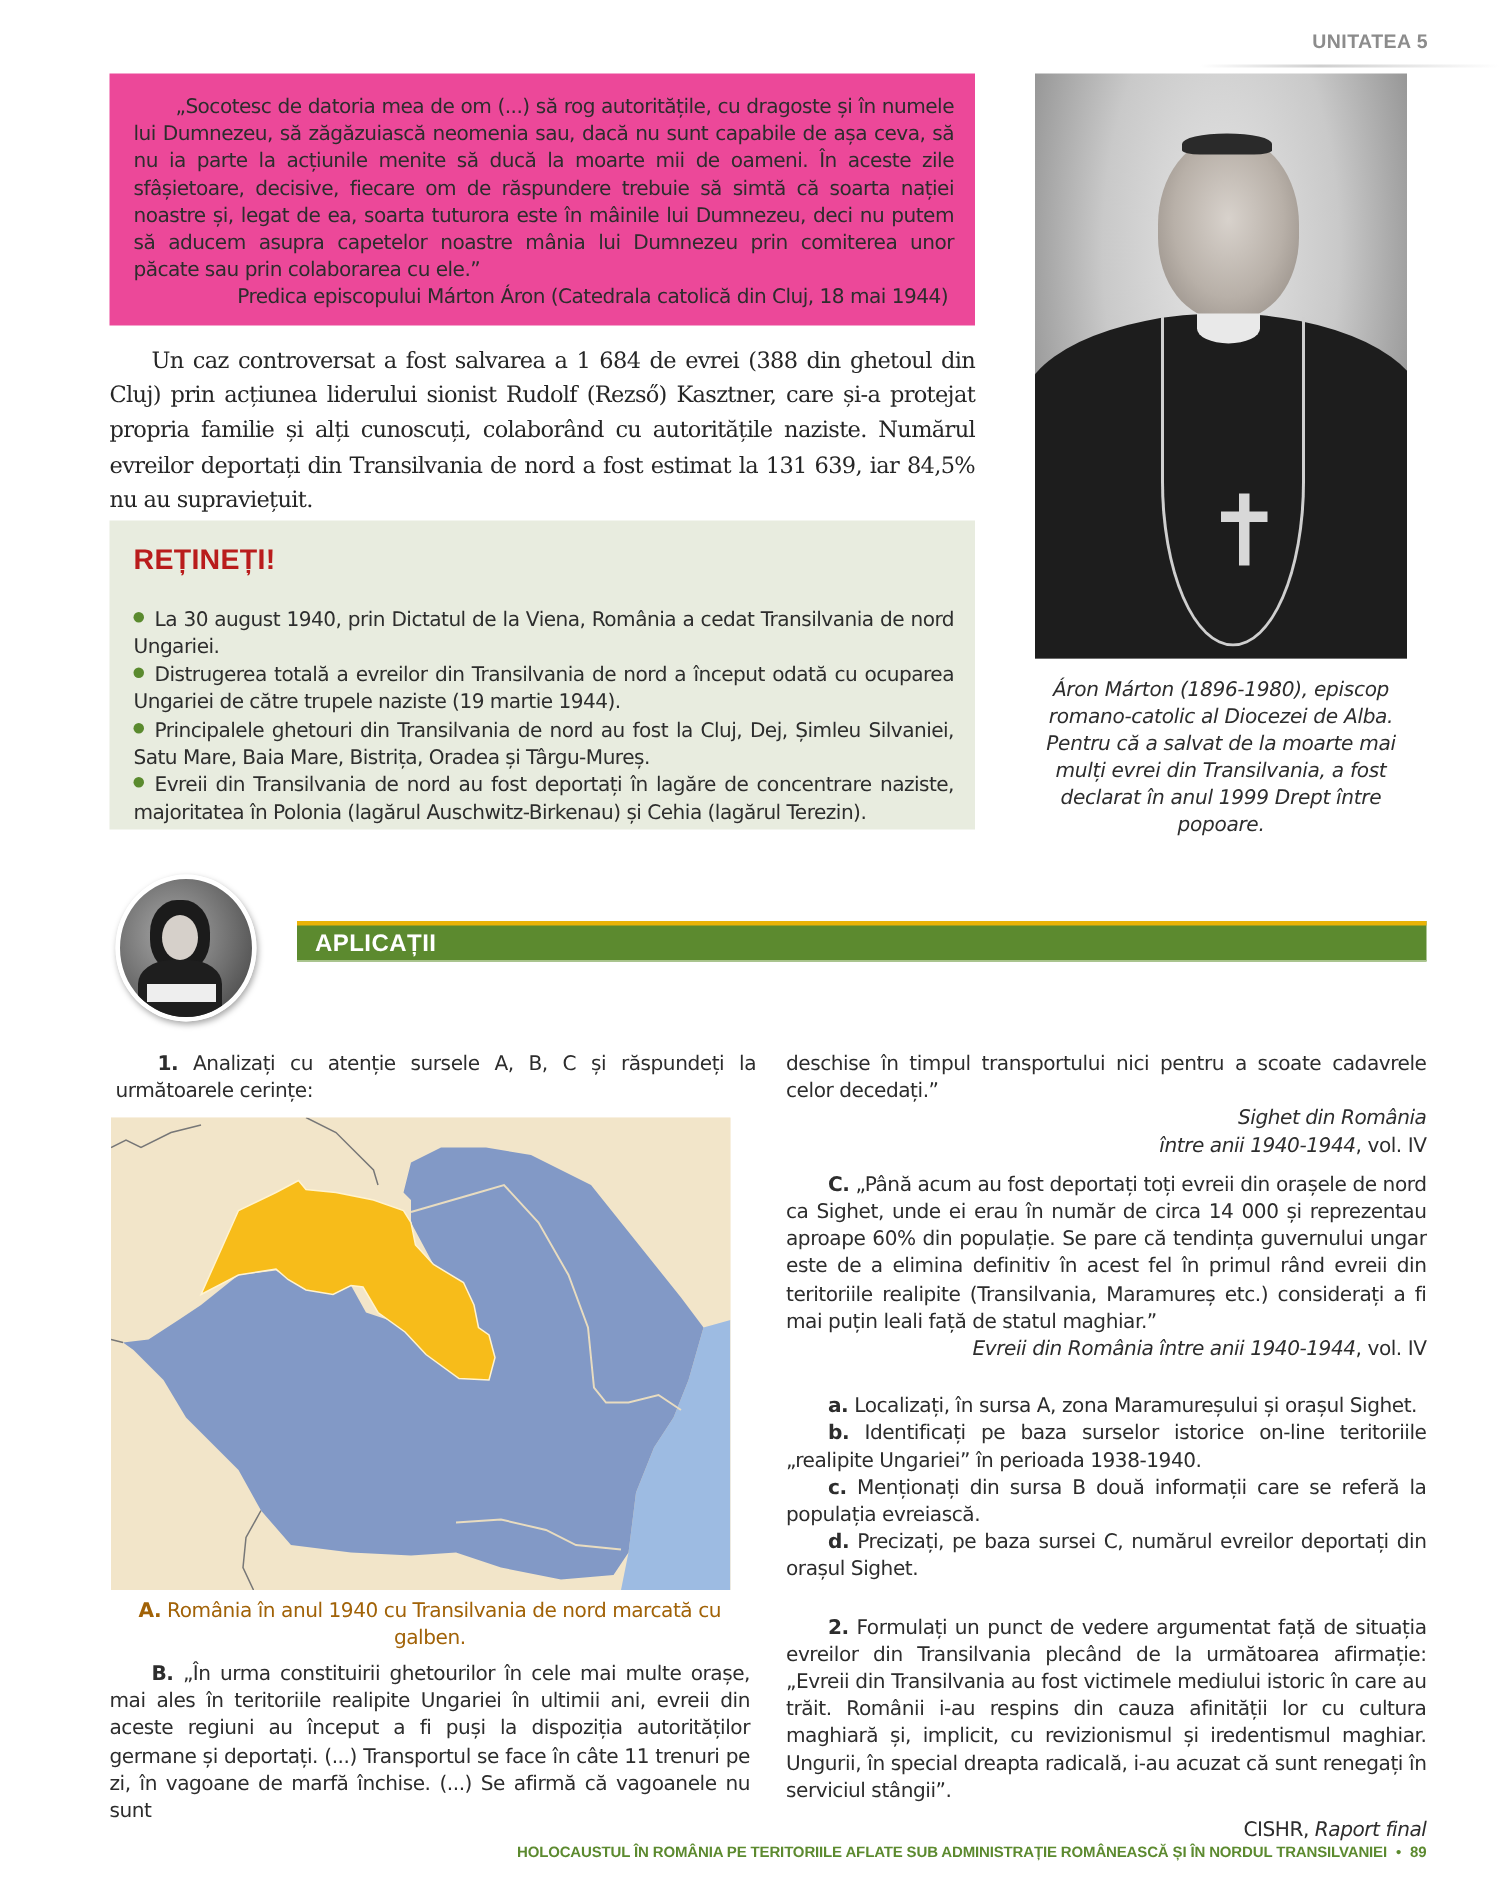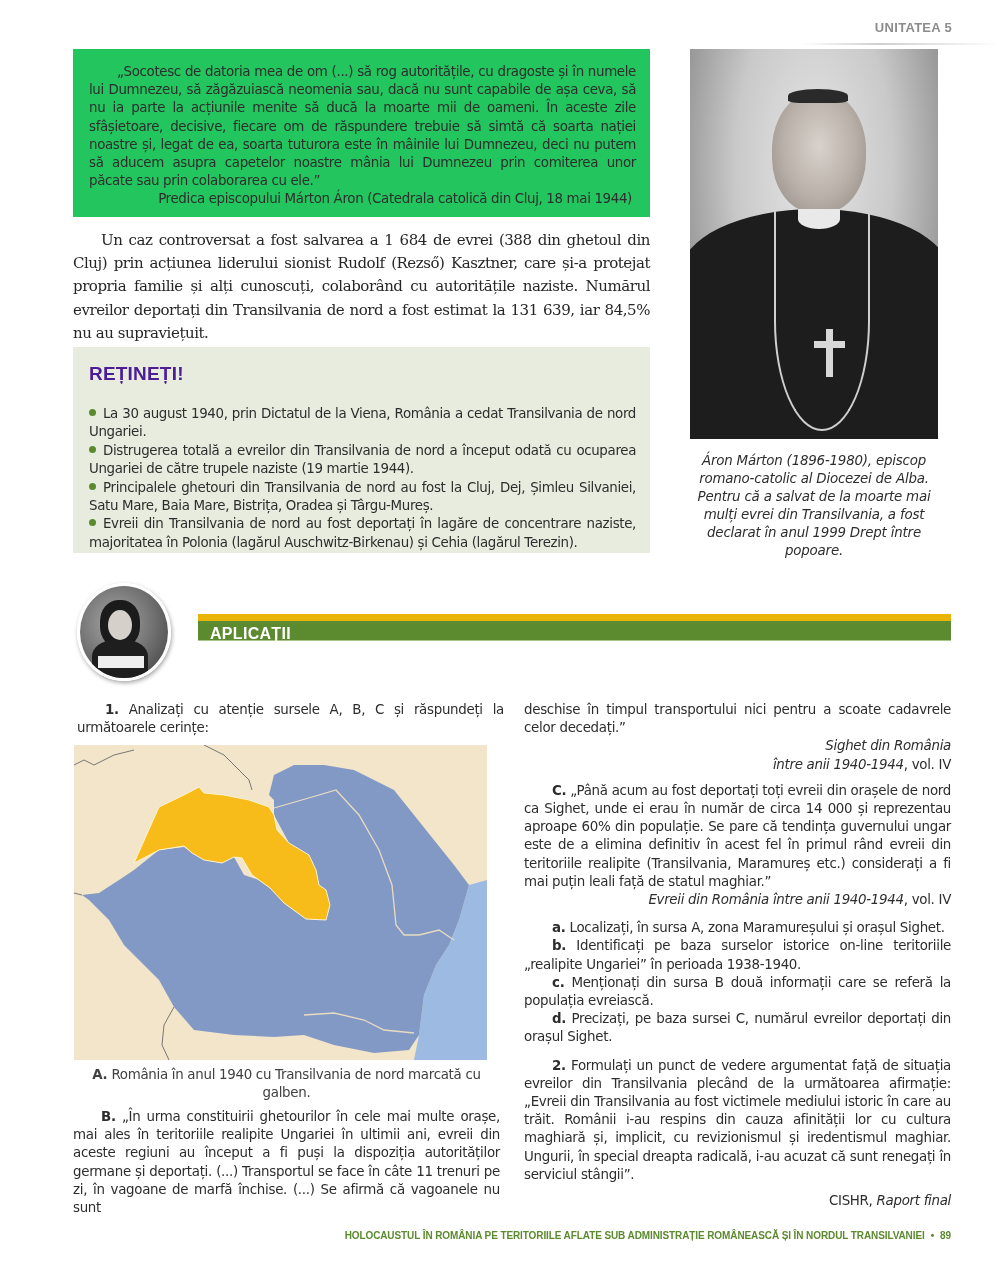--- a/index.html
+++ b/index.html
@@ -12,42 +12,42 @@
     font-size: 13px; color: #8c8c8c; letter-spacing: 0.3px;
   }
   .unit-rule {
     position: absolute; top: 43px; right: 0; width: 200px; height: 2px;
     background: linear-gradient(to left, #ffffff, #cfcfcf 60%, #ffffff);
   }
 
   
   .quote-box {
     position: absolute; left: 73px; top: 49px; width: 577px; height: 168px;
-    background: #22c55e; padding: 14px 14px 0 16px;
+    background: #ec4899; padding: 14px 14px 0 16px;
     font-size: 13.4px; line-height: 18.2px; color: #2d2d2d;
     font-family: "DejaVu Sans", sans-serif; letter-spacing: -0.35px;
   }
   .quote-box .q { text-align: justify; text-indent: 28px; }
   .quote-box .src { text-align: right; padding-right: 4px; }
 
   
   .serif-para {
     position: absolute; left: 73px; top: 229px; width: 577px;
     font-family: "DejaVu Serif", serif; font-size: 15px; line-height: 23.2px;
     text-align: justify; text-indent: 28px; color: #262626; letter-spacing: -0.45px;
   }
 
   
   .remember-box {
     position: absolute; left: 73px; top: 347px; width: 577px; height: 206px;
     background: #e8ecdf; padding: 14px 14px 0 16px;
   }
   .remember-title {
     font-family: "Liberation Sans", sans-serif; font-weight: bold; font-size: 19px;
-    color: #4c1d95; letter-spacing: 0.2px; margin-bottom: 20px; margin-top: 2px;
+    color: #b91c1c; letter-spacing: 0.2px; margin-bottom: 20px; margin-top: 2px;
   }
   .remember-list { list-style: none; font-size: 13.4px; line-height: 18.4px; color: #2d2d2d; letter-spacing: -0.35px; }
   .remember-list li { text-align: justify; }
   .bullet { display: inline-block; width: 7px; height: 7px; background: #5a8a2e; border-radius: 50%; margin-right: 7px; vertical-align: 2px; }
 
   
   .photo {
     position: absolute; left: 690px; top: 49px; width: 248px; height: 390px;
     background: radial-gradient(ellipse at 50% 30%, #e6e6e6 0%, #c9c9c9 45%, #9a9a9a 75%, #6f6f6f 100%);
     overflow: hidden;
@@ -79,46 +79,46 @@
     background: radial-gradient(ellipse at 40% 40%, #a8a8a8 0%, #6d6d6d 55%, #3a3a3a 100%);
     box-shadow: 1px 2px 4px rgba(0,0,0,0.35); border: 3px solid #ffffff; overflow: hidden;
   }
   .app-avatar .girl-hair { position: absolute; left: 20px; top: 14px; width: 40px; height: 48px; background: #1b1b1b; border-radius: 45%; }
   .app-avatar .girl-face { position: absolute; left: 28px; top: 24px; width: 24px; height: 30px; background: #d6d0ca; border-radius: 50%; }
   .app-avatar .girl-body { position: absolute; left: 12px; top: 54px; width: 56px; height: 40px; background: #1e1e1e; border-radius: 40% 40% 0 0; }
   .app-avatar .book { position: absolute; left: 18px; top: 70px; width: 46px; height: 12px; background: #eeeeee; }
 
   .app-bar {
     position: absolute; left: 198px; top: 614px; width: 753px; height: 27px;
-    background: #5c8a2f; border-top: 7px solid #eab308; border-bottom: 1px solid #a8c48a;
+    background: #5c8a2f; border-top: 3px solid #eab308; border-bottom: 1px solid #a8c48a;
     padding-left: 12px;
     font-family: "Liberation Sans", sans-serif; font-weight: bold; font-size: 16px; line-height: 26px;
     color: #ffffff; letter-spacing: 0.3px;
   }
 
   
   .left-col { position: absolute; left: 77px; top: 701px; width: 427px; font-size: 13.4px; line-height: 18.2px; color: #2d2d2d; letter-spacing: -0.3px; }
   .indent { text-indent: 28px; text-align: justify; }
   .b { font-weight: bold; }
 
   .map {
     position: absolute; left: 74px; top: 745px; width: 413px; height: 315px; background: #f2e5c9; overflow: hidden;
   }
   .map svg { display: block; }
 
-  .map-caption { position: absolute; left: 73px; top: 1066px; width: 427px; text-align: center; font-size: 13.4px; line-height: 18.2px; color: #404040; letter-spacing: -0.3px; }
+  .map-caption { position: absolute; left: 73px; top: 1066px; width: 427px; text-align: center; font-size: 13.4px; line-height: 18.2px; color: #a16207; letter-spacing: -0.3px; }
   .sourceB { position: absolute; left: 73px; top: 1108px; width: 427px; font-size: 13.4px; line-height: 18.2px; color: #2d2d2d; letter-spacing: -0.3px; text-align: justify; text-indent: 28px; }
 
   
   .right-col { position: absolute; left: 524px; top: 701px; width: 427px; font-size: 13.4px; line-height: 18.2px; color: #2d2d2d; letter-spacing: -0.3px; }
   .right-col p { text-align: justify; }
   .cite { text-align: right !important; }
   .cite i { font-style: italic; }
   .gap8 { margin-top: 8px; }
-  .gap10 { margin-top: 10px; }
+  .gap10 { margin-top: 20px; }
 
   .footer {
     position: absolute; left: 0; top: 1230px; width: 951px; text-align: right;
     font-family: "Liberation Sans", sans-serif; font-weight: bold; font-size: 10px; color: #5c8a2f; letter-spacing: -0.1px;
   }
   .footer .dot { margin: 0 6px; }
 </style>
 </head>
 <body>
 

